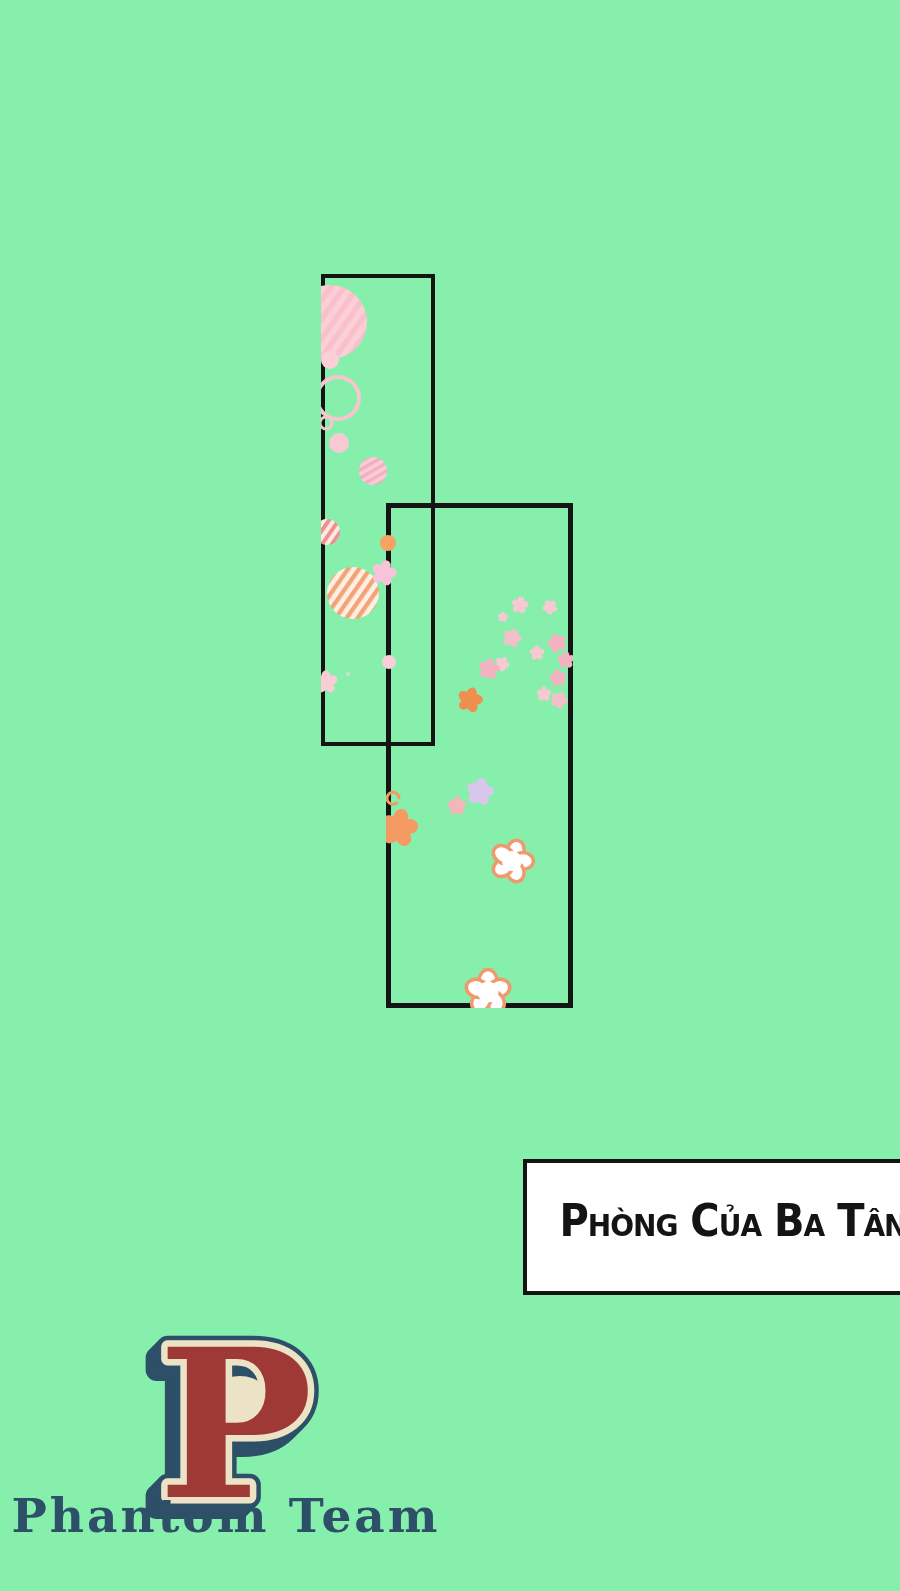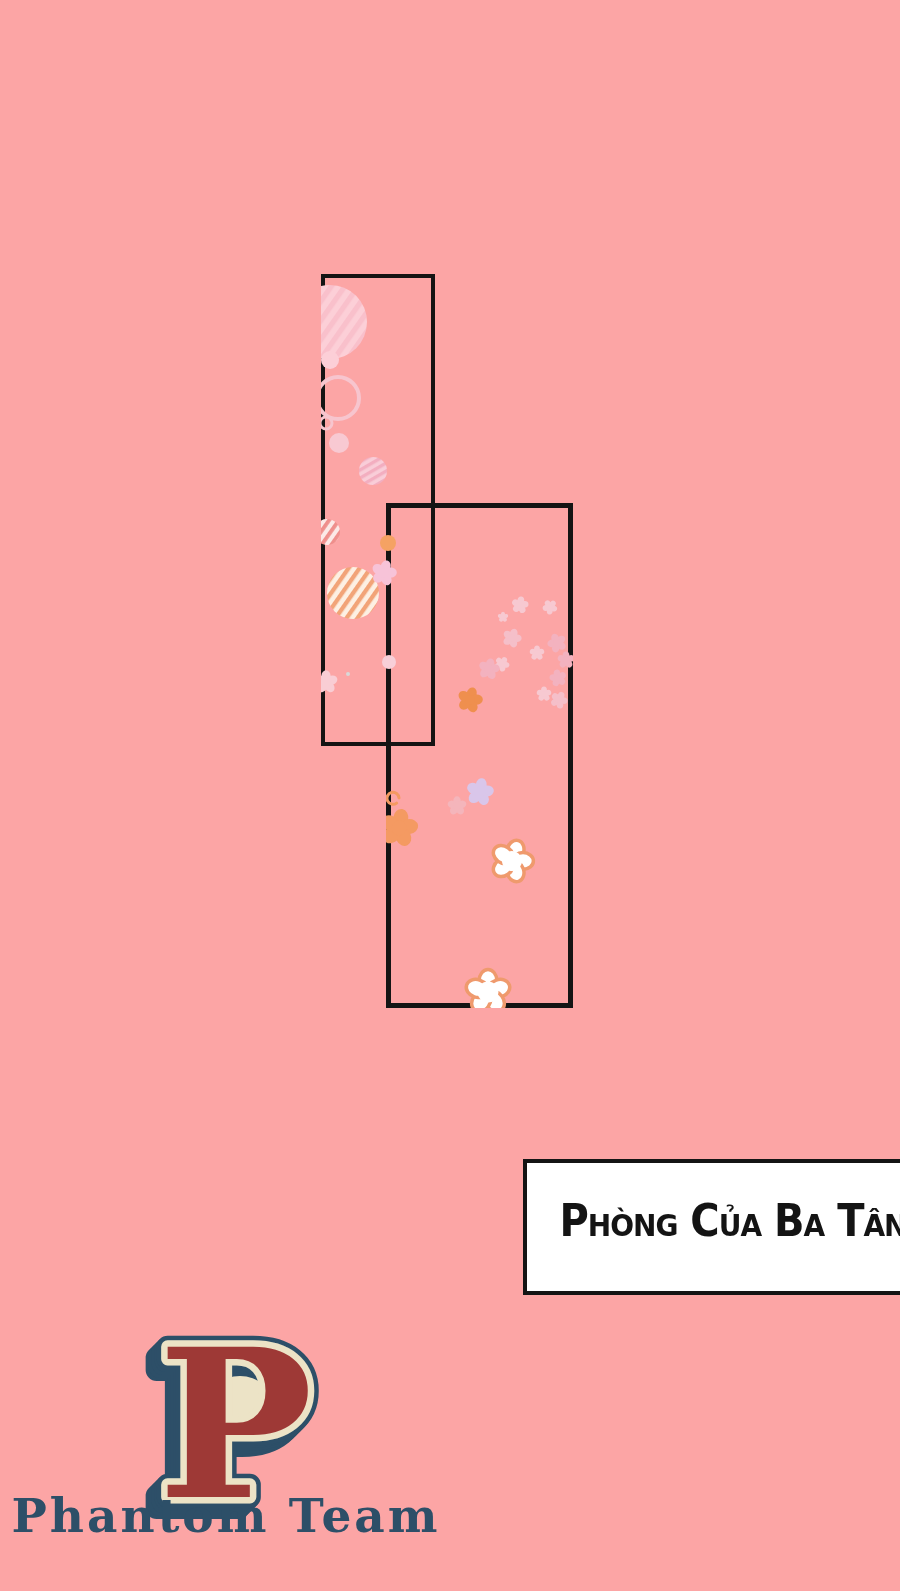--- a/index.html
+++ b/index.html
@@ -1,19 +1,19 @@
 <!DOCTYPE html>
 <html><head>
 <meta charset="utf-8">
 <style>
   html,body{margin:0;padding:0;background:#ffffff;}
   .canvas{
     position:relative;
     width:900px;height:1591px;
-    background:#fca5a5;
+    background:#86efac;
     overflow:hidden;
     font-family:"DejaVu Sans", sans-serif;
   }
   #artwork{position:absolute;left:0;top:0;}
   .caption-box{
     position:absolute;
     left:523px;top:1159px;
     width:420px;height:136px;
     box-sizing:border-box;
     border:4px solid #141414;

